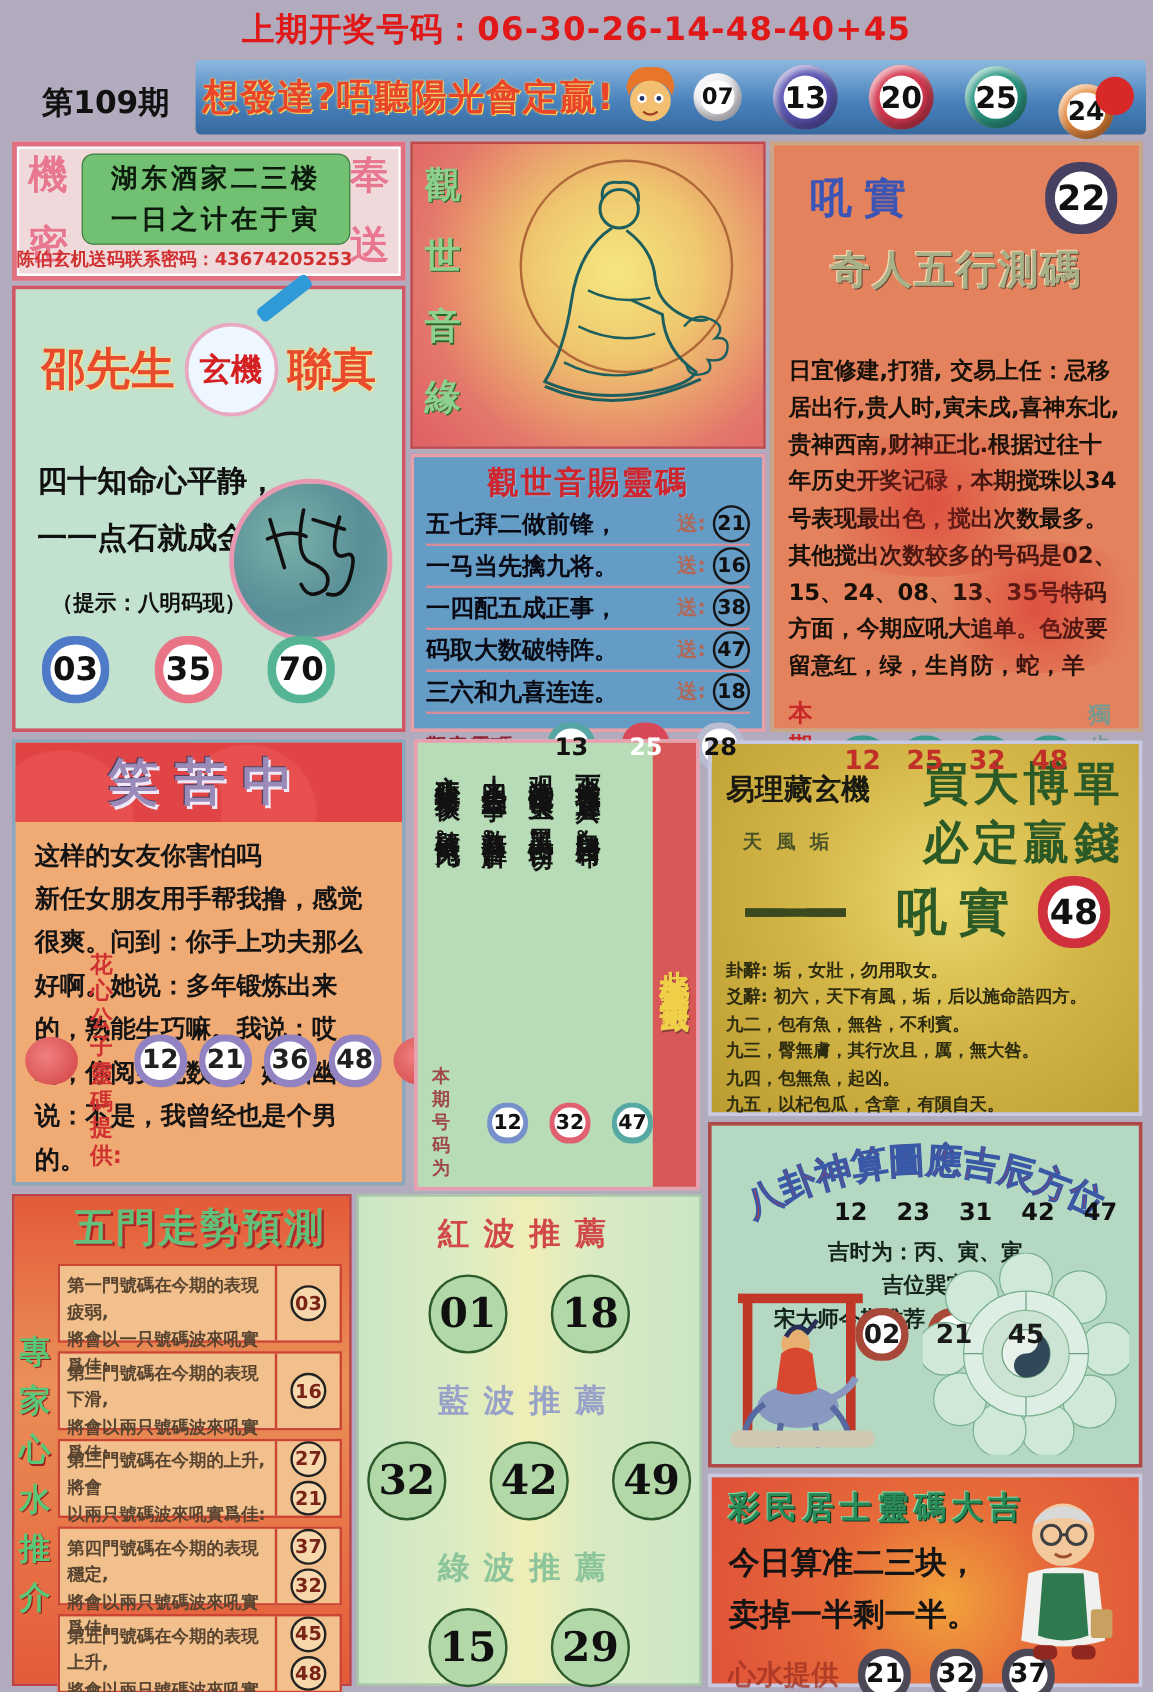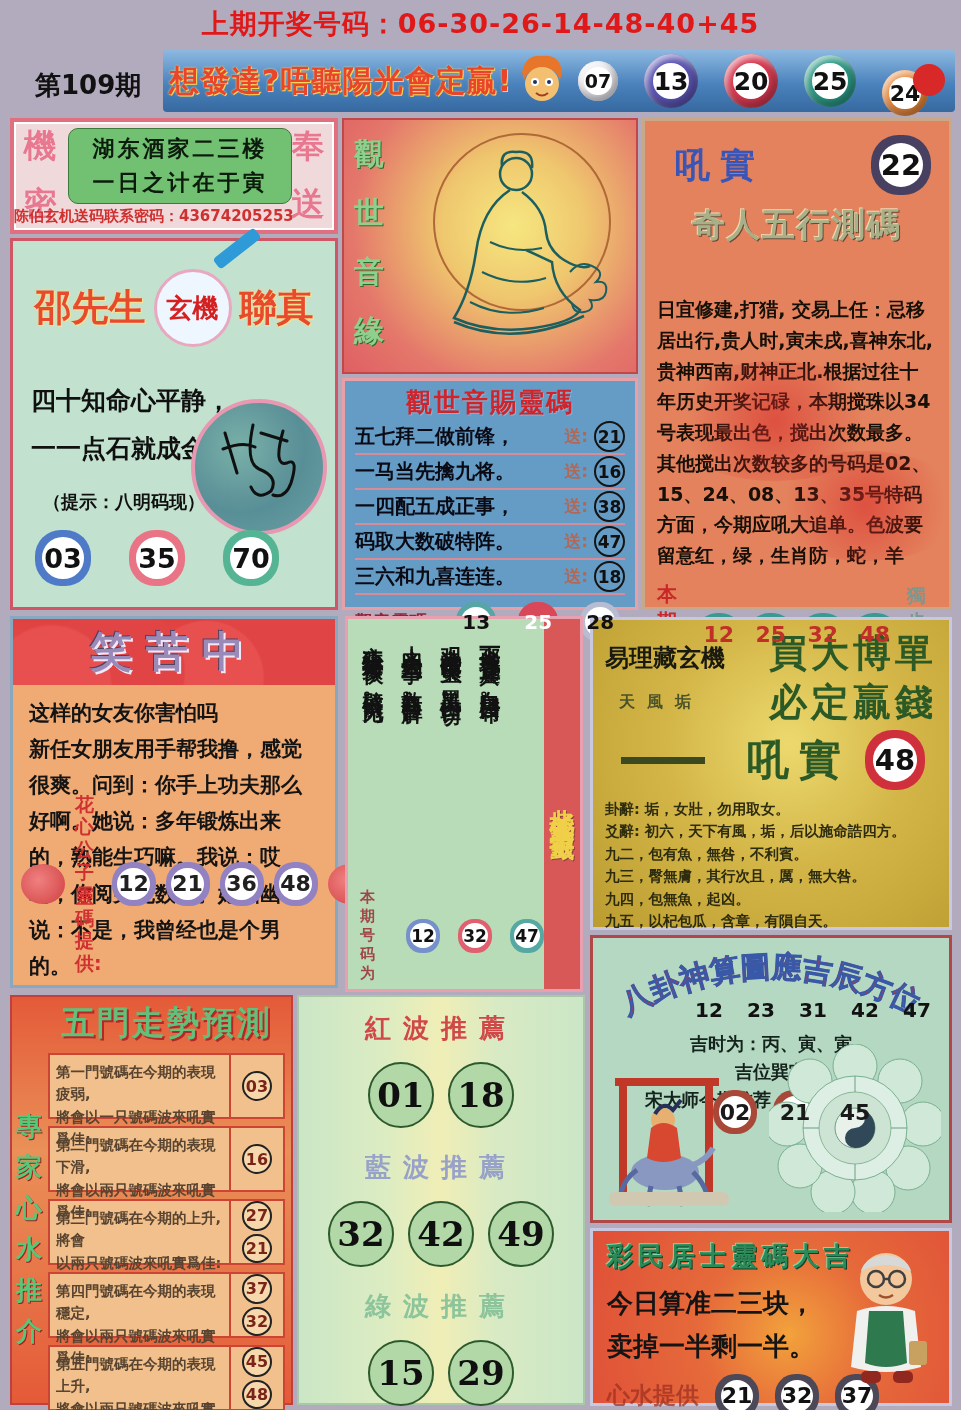--- a/index.html
+++ b/index.html
@@ -142,21 +142,21 @@
   .fd-main{flex:1;padding:4px 6px 0 2px;}
   .fd-title{text-align:center;font-size:33px;font-weight:bold;color:#62c07a;letter-spacing:2px;text-shadow:2px 2px 0 #b02828;}
   .fd-row{display:flex;background:#f2c08c;border:2px solid #cc4434;margin-top:7px;height:62px;}
   .fd-row .txt{flex:1;padding:6px 4px 0 6px;font-size:14.5px;font-weight:bold;color:#584430;line-height:1.55;}
   .fd-row .nums{width:52px;border-left:2px solid #cc4434;display:flex;flex-direction:column;align-items:center;justify-content:center;gap:3px;}
   .fd-row .ring{width:26px;height:26px;font-size:16px;color:#7a2418;border-color:#222;background:#f6d8ac;}
 
   
   .waves{left:297px;top:995px;width:288px;height:410px;background:linear-gradient(90deg,#cbe6c6 0%,#dcecc2 30%,#f0eeb6 50%,#d8eac4 70%,#cbe6c6 100%);border:2px solid #a8c8a8;padding-top:14px;}
   .wv-label{text-align:center;font-size:26px;font-weight:bold;letter-spacing:12px;}
-  .wv-balls{display:flex;justify-content:center;gap:14px;margin:16px 0 22px 0;}
+  .wv-balls{display:flex;justify-content:center;gap:36px;margin:16px 0 22px 0;}
   .wv-ball{width:62px;height:62px;border-radius:50%;background:#b2d8a8;border:2px solid #2c5a2c;display:flex;align-items:center;justify-content:center;font-size:34px;font-weight:bold;color:#101010;font-family:"DejaVu Serif","Liberation Serif",serif;}
 </style>
 </head>
 <body>
 
 <div class="page">
 
   <div class="prev-draw">上期开奖号码：06-30-26-14-48-40+45</div>
   <div class="issue">第109期</div>
   <div class="banner">

